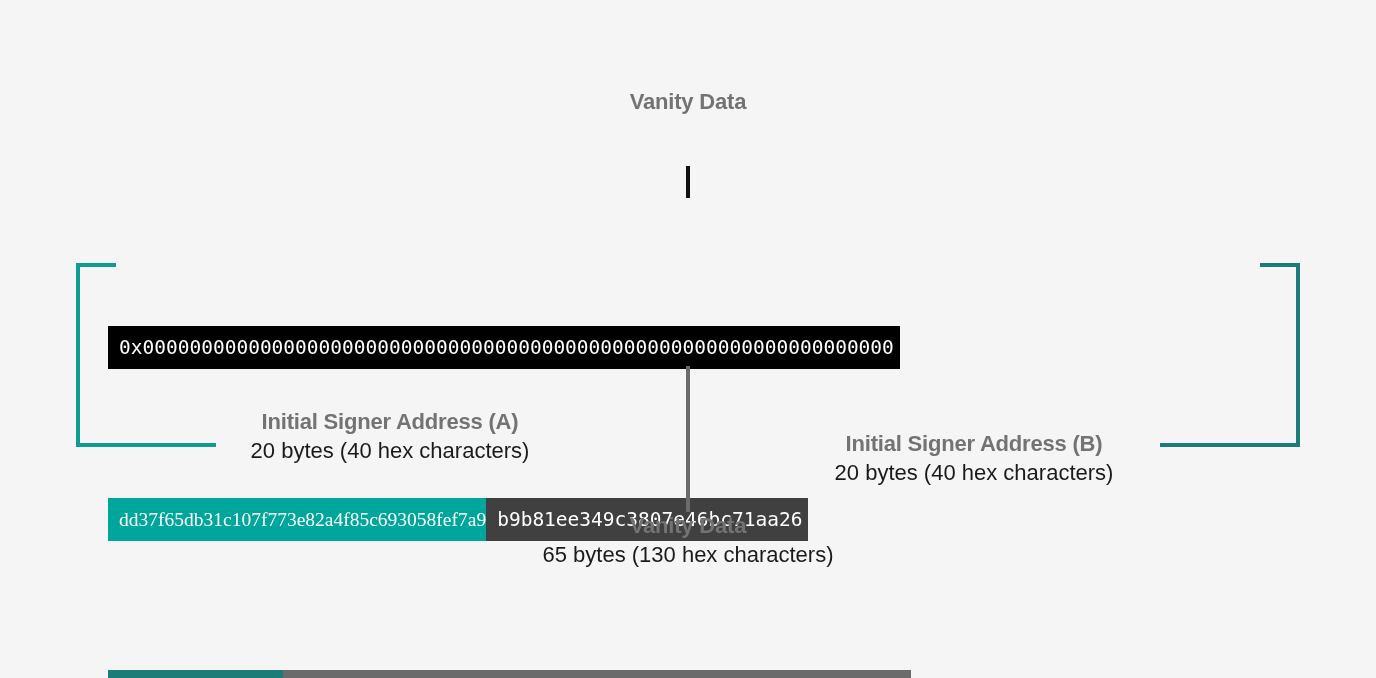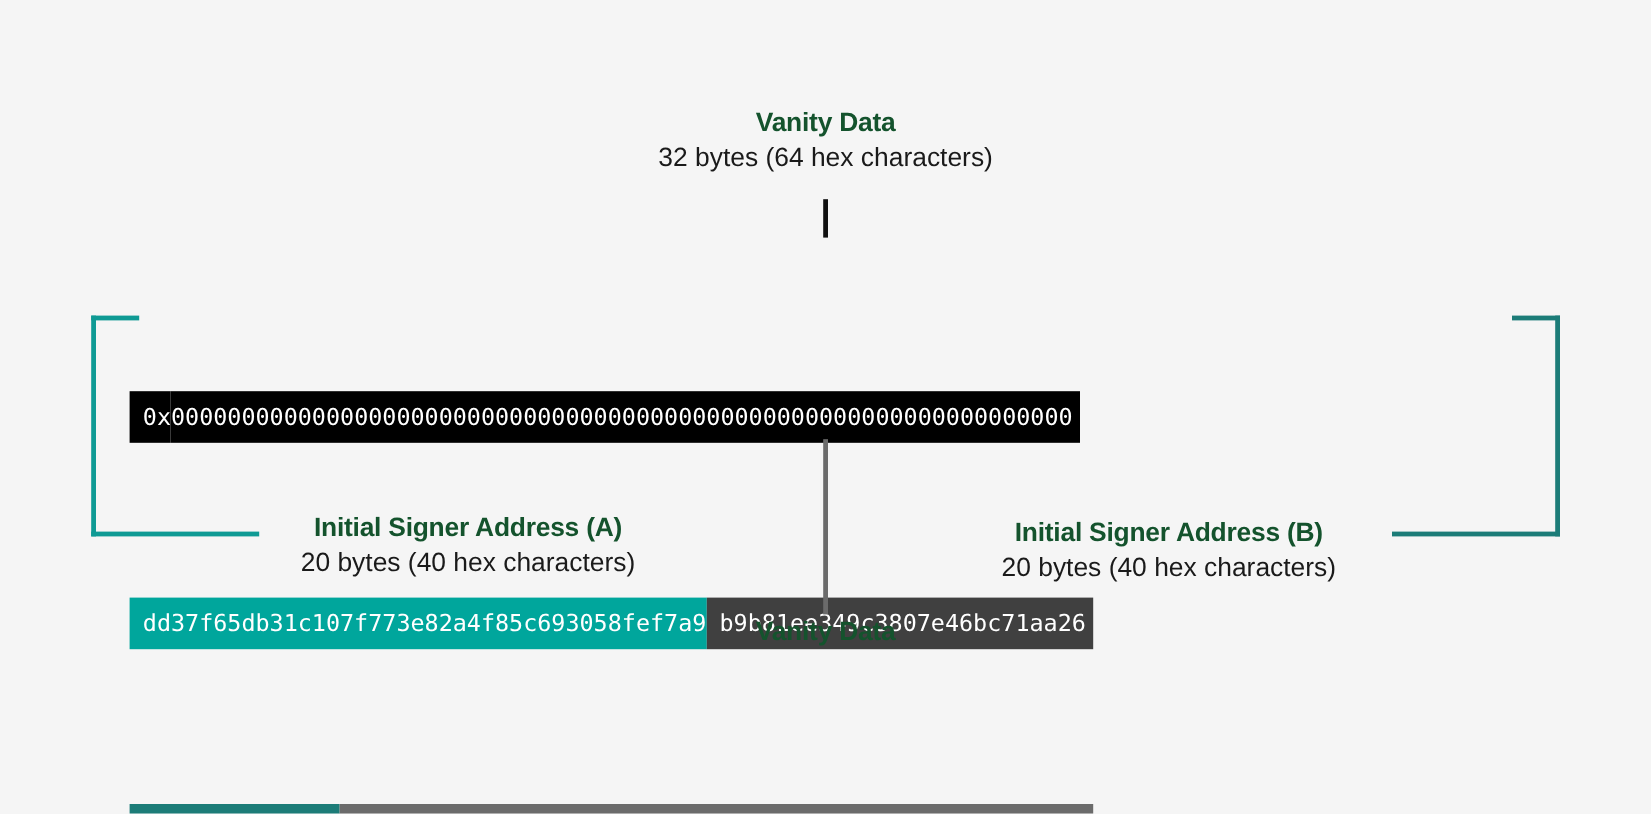--- a/index.html
+++ b/index.html
@@ -8,31 +8,31 @@
     background:#f5f5f5;
     font-family:"Liberation Sans", sans-serif;
     position:relative;
     overflow:hidden;
   }
   .stage{position:absolute;inset:0;}
 
   
   .lbl{position:absolute;text-align:center;}
   .lbl .t1{
-    font-size:22px;font-weight:bold;color:#14532d;
+    font-size:22px;font-weight:bold;color:#737373;
     letter-spacing:-0.2px;line-height:28px;white-space:nowrap;
   }
   .lbl .t2{
     font-size:22px;font-weight:normal;color:#1a1a1a;
     line-height:30px;white-space:nowrap;
   }
 
   #lbl-top{left:388px;top:88px;width:600px;}
   #lbl-bottom{left:388px;top:512px;width:600px;}
-  #lbl-a{left:100px;top:426px;width:580px;text-align:center;}
+  #lbl-a{left:100px;top:408px;width:580px;text-align:center;}
   #lbl-b{left:684px;top:430px;width:580px;}
 
   
   .vline{position:absolute;width:4px;}
   #vline-top{left:686px;top:166px;height:32px;background:#111;}
   #vline-bottom{left:686px;top:366px;height:146px;background:#6b6b6b;}
 
   
   .bracket{position:absolute;}
   .bracket i{position:absolute;background:#0f9a94;display:block;}
@@ -57,34 +57,33 @@
     line-height:43px;
     letter-spacing:0px;
     white-space:pre;
   }
   #hexblock .row{height:43px;display:flex;align-items:center;}
   #hexblock span{
     display:inline-block;height:43px;line-height:43px;
     color:#ffffff;
   }
   .seg-black{background:#000000;padding-left:11px;}
-  .seg-teal-lead{background:#00a69c;padding-left:11px;}
+  .seg-teal-lead{background:#00a69c;padding-left:11px;font-family:Liberation Serif, serif;}
   .seg-dteal{background:#404040;}
   .seg-dteal-lead{background:#1c7c78;padding-left:11px;}
   .seg-gray{background:#6b6b6b;}
   .pad-r{padding-right:6px;}
 </style>
 </head>
 <body>
 
 <div class="stage">
 
   <div class="lbl" id="lbl-top">
     <div class="t1">Vanity Data</div>
-    <div class="t2">32 bytes (64 hex characters)</div>
   </div>
 
   <div class="vline" id="vline-top"></div>
 
   <div id="hexblock">
 
     <div class="row">
       <span class="seg-black">0x</span><span class="seg-black pad-r" style="padding-left:0">0000000000000000000000000000000000000000000000000000000000000000</span>
     </div>
 
@@ -121,15 +120,16 @@
     <div class="t2">20 bytes (40 hex characters)</div>
   </div>
 
   <div class="lbl" id="lbl-b">
     <div class="t1">Initial Signer Address (B)</div>
     <div class="t2">20 bytes (40 hex characters)</div>
   </div>
 
   <div class="lbl" id="lbl-bottom">
     <div class="t1">Vanity Data</div>
+    <div class="t2">65 bytes (130 hex characters)</div>
   </div>
 
 </div>
 
 </body></html>

